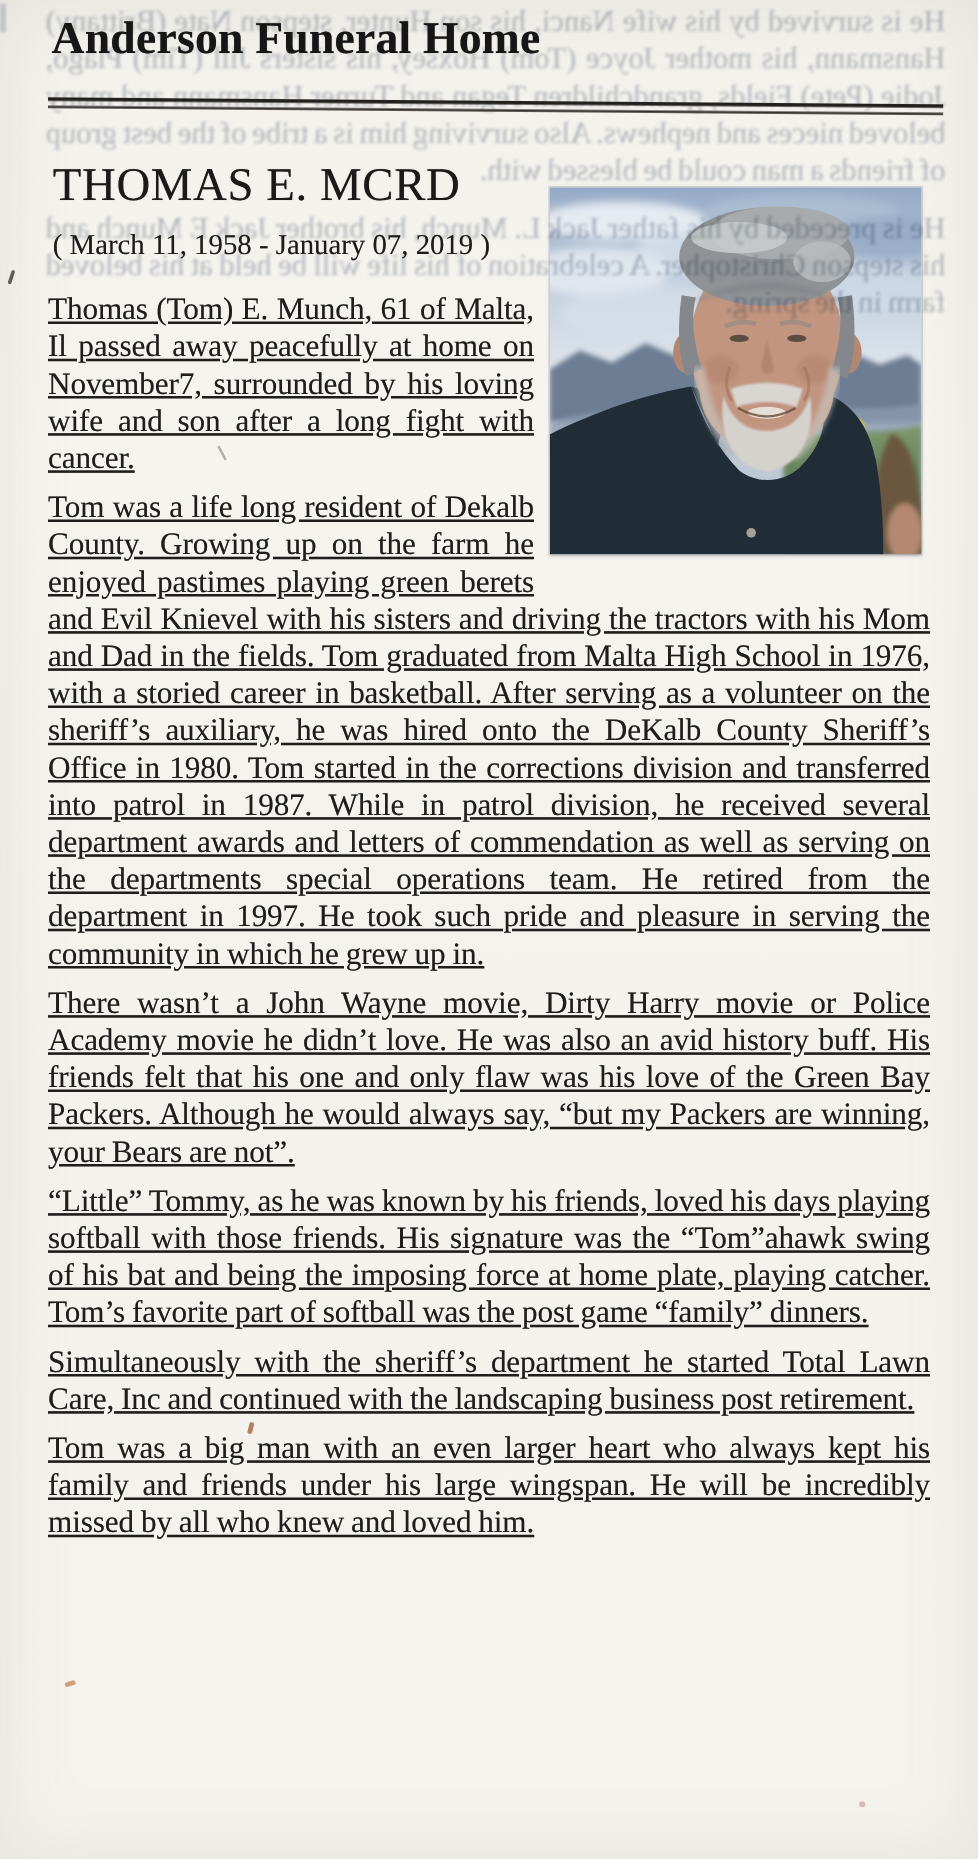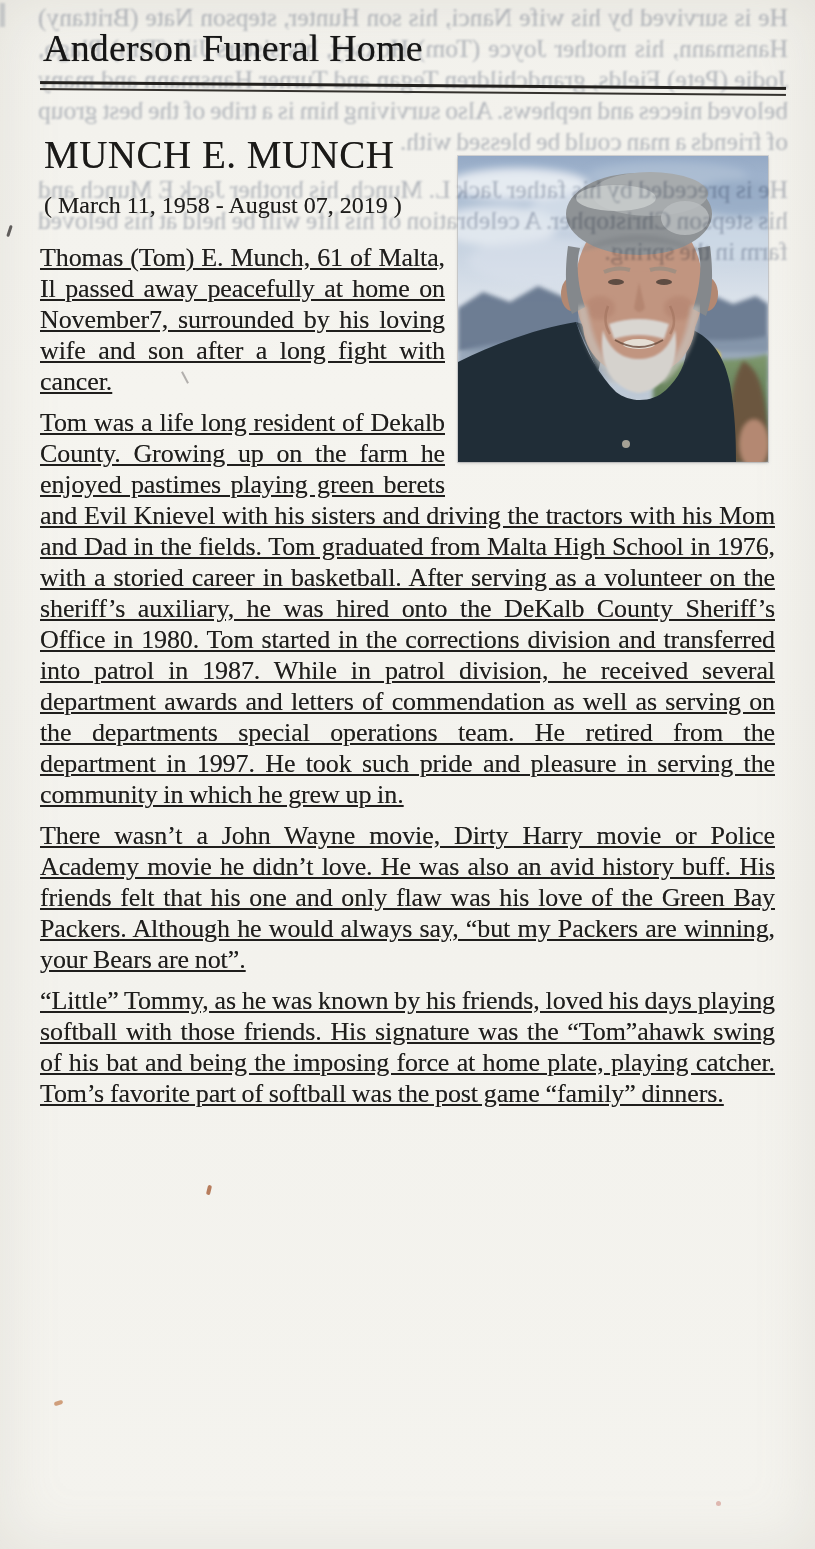--- a/index.html
+++ b/index.html
@@ -15,22 +15,22 @@
     transform:scaleX(-1);
     font-size:25.5px; line-height:31px; text-align:justify;
     color:#55617a; opacity:0.40; filter:blur(1.15px);
     word-spacing:-1.6px; mix-blend-mode:multiply; z-index:2;
     pointer-events:none;
   }
   .ghost-top { top:2px; }
   .ghost-mid { top:174px; }
   
   .masthead {
-    position:absolute; left:43px; top:26px; margin:0; z-index:3;
-    font-size:38px; font-weight:normal; color:#161616; letter-spacing:0.2px;
+    position:absolute; left:43px; top:10px; margin:0; z-index:3;
+    font-size:38px; font-weight:bold; color:#161616; letter-spacing:0.2px;
     text-shadow:0 0 0.7px rgba(20,20,20,.6);
   }
   .rule {
     position:absolute; left:40px; top:84px; width:746px; height:4px; z-index:3;
     border-top:3px solid #23211e; border-bottom:2px solid #34312d;
     transform:rotate(0.45deg); filter:blur(0.3px);
   }
   .deceased-name {
     position:absolute; left:44px; top:132px; margin:0; z-index:3;
     font-size:39px; font-weight:400; color:#1b1a18; letter-spacing:0.5px;
@@ -155,29 +155,31 @@
         <path d="M151,168 Q181,158 211,168 L206,183 Q181,175 156,183 Z" fill="#d9d6d1" filter="url(#b1)"></path>
         <ellipse cx="181" cy="188" rx="16" ry="5" fill="#e6dfd4"></ellipse>
         <path d="M157,184 Q181,198 205,184" stroke="#6b4a3a" stroke-width="2" fill="none" opacity=".8"></path>
         <path d="M145,174 C140,205 152,233 181,237 C210,233 222,205 217,174 C210,196 196,203 181,203 C166,203 152,196 145,174 Z" fill="#d5d2cd" filter="url(#b1)"></path>
       </g>
     </svg>
   </div>
 
   <h1 class="masthead">Anderson Funeral Home</h1>
   <div class="rule"></div>
-  <h2 class="deceased-name">MUNCH E. MUNCH</h2>
-  <div class="dates">( March 11, 1958 - August 07, 2019 )</div>
+  <h2 class="deceased-name">THOMAS E. MCRD</h2>
+  <div class="dates">( March 11, 1958 - January 07, 2019 )</div>
 
   <div class="article">
     <div class="photo-spacer"></div>
     <p>Thomas (Tom) E. Munch, 61 of Malta, Il passed away peacefully at home on November7, surrounded by his loving wife and son after a long fight with cancer.</p>
     <p>Tom was a life long resident of Dekalb County. Growing up on the farm he enjoyed pastimes playing green berets and Evil Knievel with his sisters and driving the tractors with his Mom and Dad in the fields. Tom graduated from Malta High School in 1976, with a storied career in basketball. After serving as a volunteer on the sheriff’s auxiliary, he was hired onto the DeKalb County Sheriff’s Office in 1980. Tom started in the corrections division and transferred into patrol in 1987. While in patrol division, he received several department awards and letters of commendation as well as serving on the departments special operations team. He retired from the department in 1997. He took such pride and pleasure in serving the community in which he grew up in.</p>
     <p>There wasn’t a John Wayne movie, Dirty Harry movie or Police Academy movie he didn’t love. He was also an avid history buff. His friends felt that his one and only flaw was his love of the Green Bay Packers. Although he would always say, “but my Packers are winning, your Bears are not”.</p>
     <p>“Little” Tommy, as he was known by his friends, loved his days playing softball with those friends. His signature was the “Tom”ahawk swing of his bat and being the imposing force at home plate, playing catcher. Tom’s favorite part of softball was the post game “family” dinners.</p>
+    <p>Simultaneously with the sheriff’s department he started Total Lawn Care, Inc and continued with the landscaping business post retirement.</p>
+    <p>Tom was a big man with an even larger heart who always kept his family and friends under his large wingspan. He will be incredibly missed by all who knew and loved him.</p>
   </div>
 
   <div class="artifact smudge"></div>
   <div class="artifact tick1"></div>
   <div class="artifact tick2"></div>
   <div class="artifact speck1"></div>
   <div class="artifact speck2"></div>
   <div class="artifact speck3"></div>
 </div>
 

